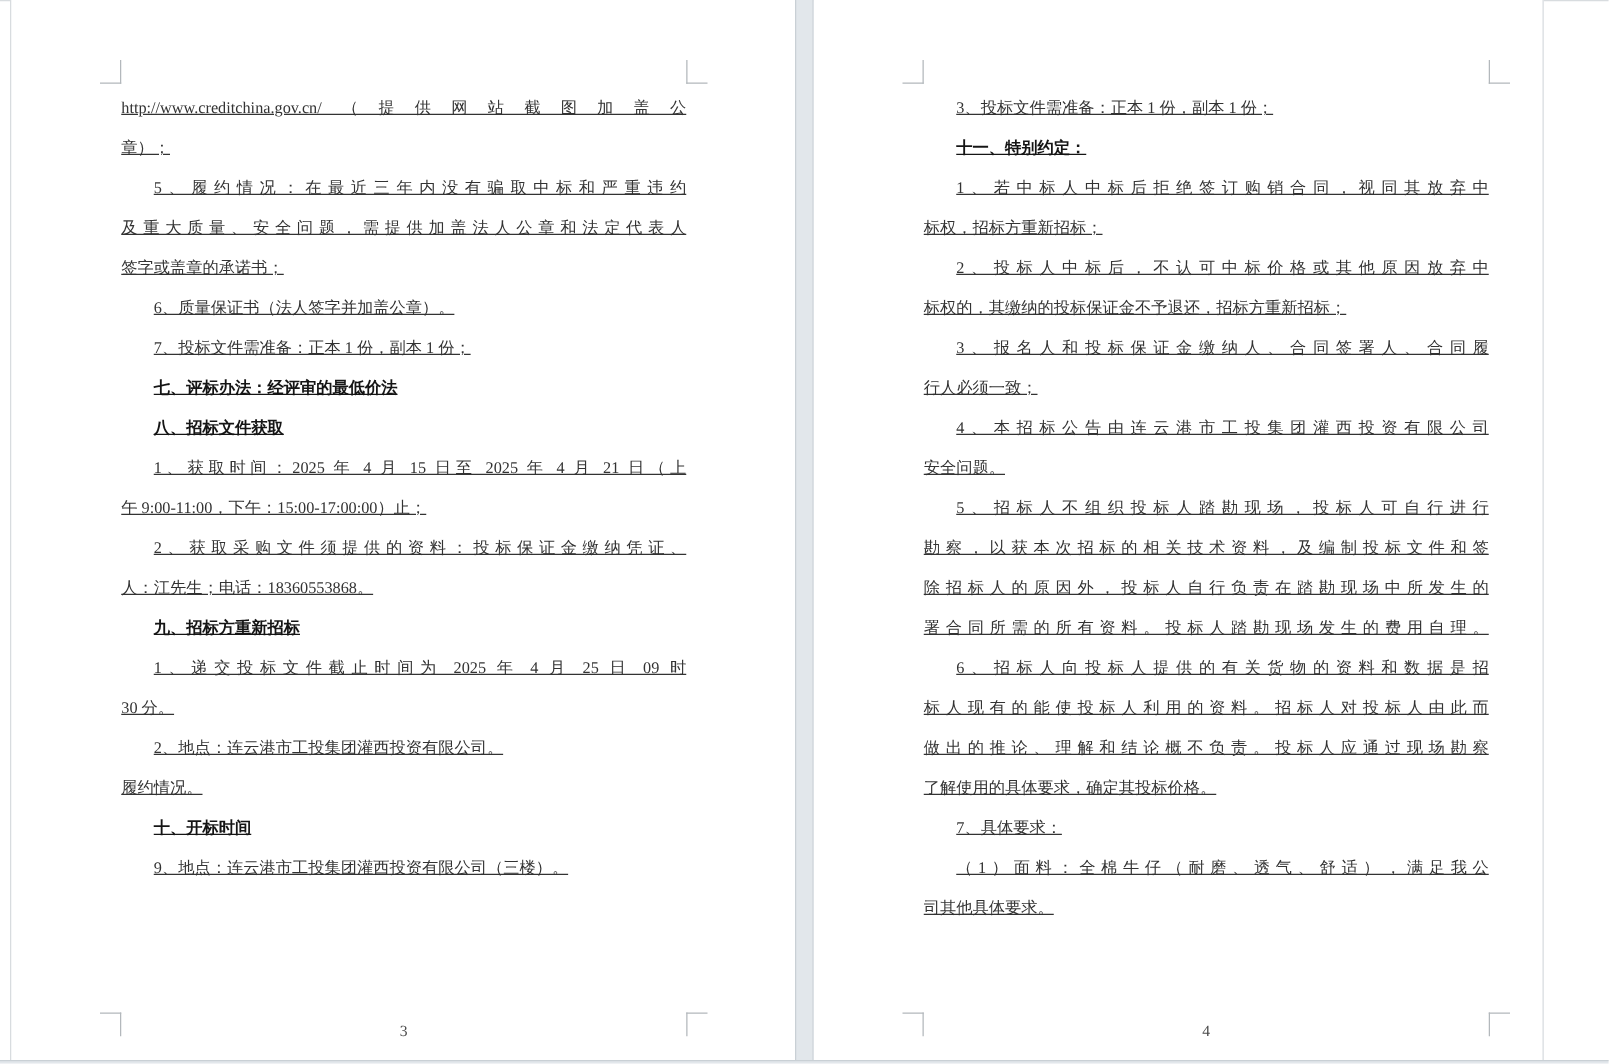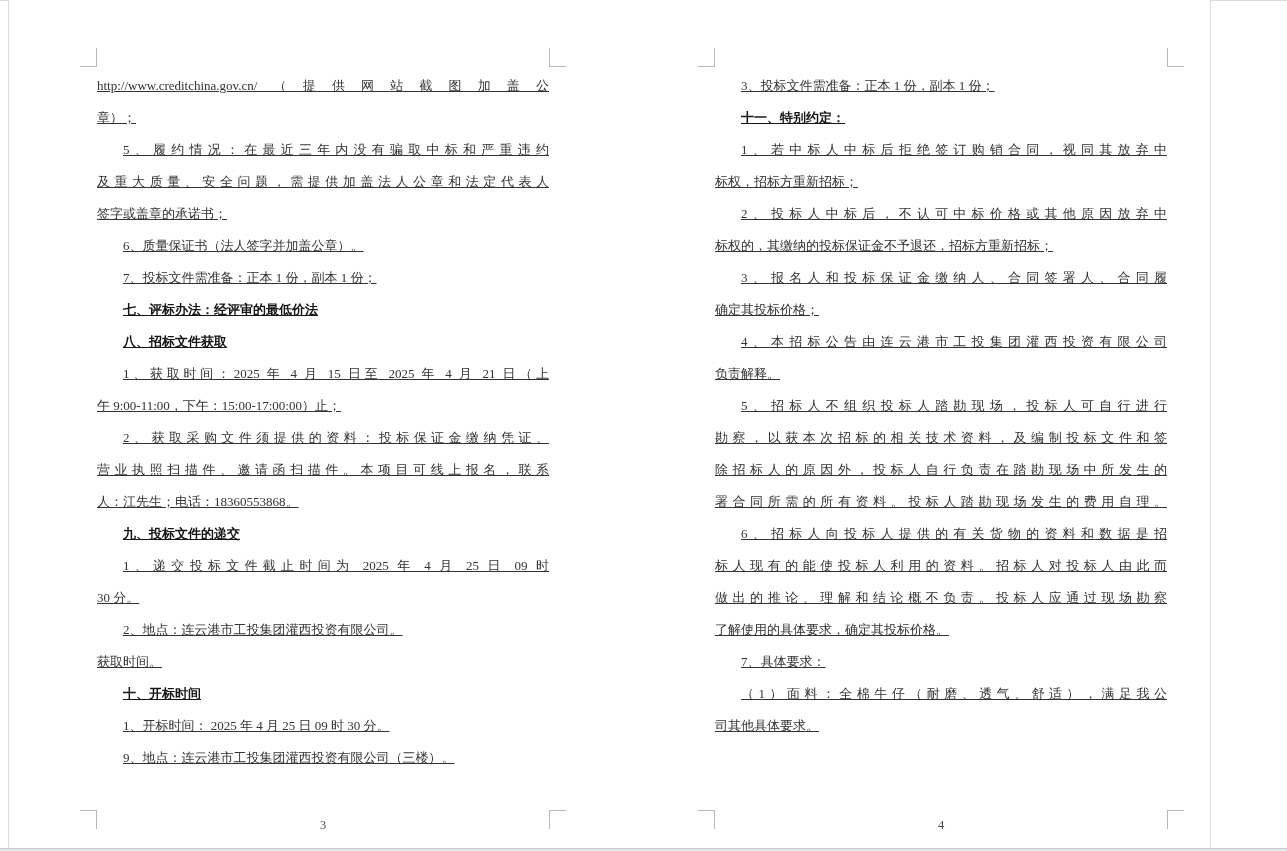--- a/index.html
+++ b/index.html
@@ -18,21 +18,21 @@
   body{
     font-family:"Liberation Serif","DejaVu Serif",serif;
     background:var(--page-bg);
     position:relative;
   }
   .canvas{position:absolute;left:0;top:0;width:1287px;height:851px;background:var(--page-bg);}
   .top-edge{position:absolute;left:0;top:0;width:1287px;height:1px;background:var(--canvas-line);}
   .bottom-edge{position:absolute;left:0;top:848px;width:1287px;height:3px;background:var(--gap-bg);border-top:1px solid var(--gap-border);}
   .page{position:absolute;top:0;height:848px;background:var(--page-bg);}
   .page.left{left:8px;width:628px;border-left:1px solid var(--canvas-line);}
-  .page.right{left:627px;width:584px;border-right:1px solid var(--canvas-line);}
+  .page.right{left:651px;width:584px;border-right:1px solid var(--canvas-line);}
   .page-gap{position:absolute;left:636px;top:0;width:15px;height:848px;background:var(--gap-bg);border-left:1px solid var(--gap-border);border-right:1px solid var(--gap-border);}
   .content{position:absolute;left:88px;top:70px;width:452px;}
   .line{
     height:32px;line-height:32px;font-size:13px;color:var(--text);
     white-space:nowrap;overflow:visible;
     text-align:justify;text-align-last:left;text-decoration:underline;
   }
   .line.stretch{text-align-last:justify;}
   .line.indent{text-indent:2em;}
   .line.bold{font-weight:700;color:var(--text-bold);}
@@ -61,29 +61,27 @@
       <div class="line indent stretch">5、履约情况：在最近三年内没有骗取中标和严重违约</div>
       <div class="line stretch">及重大质量、安全问题，需提供加盖法人公章和法定代表人</div>
       <div class="line">签字或盖章的承诺书；</div>
       <div class="line indent">6、质量保证书（法人签字并加盖公章）。</div>
       <div class="line indent">7、投标文件需准备：正本 1 份，副本 1 份；</div>
       <div class="line indent bold">七、评标办法：经评审的最低价法</div>
       <div class="line indent bold">八、招标文件获取</div>
       <div class="line indent stretch">1、获取时间：2025 年 4 月 15 日至 2025 年 4 月 21 日（上</div>
       <div class="line">午 9:00-11:00，下午：15:00-17:00:00）止；</div>
       <div class="line indent stretch">2、获取采购文件须提供的资料：投标保证金缴纳凭证、</div>
-      <div class="line stretch">营业执照扫描件、邀请函扫描件。本项目可线上报名，联系</div>
       <div class="line">人：江先生；电话：18360553868。</div>
-      <div class="line indent bold">九、投标文件的递交</div>
+      <div class="line indent bold">九、招标方重新招标</div>
       <div class="line indent stretch">1、递交投标文件截止时间为 2025 年 4 月 25 日 09 时</div>
       <div class="line">30 分。</div>
       <div class="line indent">2、地点：连云港市工投集团灌西投资有限公司。</div>
-      <div class="line">获取时间。</div>
+      <div class="line">履约情况。</div>
       <div class="line indent bold">十、开标时间</div>
-      <div class="line indent">1、开标时间： 2025 年 4 月 25 日 09 时 30 分。</div>
       <div class="line indent">9、地点：连云港市工投集团灌西投资有限公司（三楼）。</div>
     </div>
 
     <div class="page-num">3</div>
   </div>
 
   <div class="page-gap"></div>
 
   <div class="page right">
     <div class="crop tl"></div>
@@ -92,23 +90,23 @@
     <div class="crop br"></div>
 
     <div class="content">
       <div class="line indent">3、投标文件需准备：正本 1 份，副本 1 份；</div>
       <div class="line indent bold">十一、特别约定：</div>
       <div class="line indent stretch">1、若中标人中标后拒绝签订购销合同，视同其放弃中</div>
       <div class="line">标权，招标方重新招标；</div>
       <div class="line indent stretch">2、投标人中标后，不认可中标价格或其他原因放弃中</div>
       <div class="line">标权的，其缴纳的投标保证金不予退还，招标方重新招标；</div>
       <div class="line indent stretch">3、报名人和投标保证金缴纳人、合同签署人、合同履</div>
-      <div class="line">确定其投标价格；</div>
+      <div class="line">行人必须一致；</div>
       <div class="line indent stretch">4、本招标公告由连云港市工投集团灌西投资有限公司</div>
-      <div class="line">负责解释。</div>
+      <div class="line">安全问题。</div>
       <div class="line indent stretch">5、招标人不组织投标人踏勘现场，投标人可自行进行</div>
       <div class="line stretch">勘察，以获本次招标的相关技术资料，及编制投标文件和签</div>
       <div class="line stretch">除招标人的原因外，投标人自行负责在踏勘现场中所发生的</div>
       <div class="line stretch">署合同所需的所有资料。投标人踏勘现场发生的费用自理。</div>
       <div class="line indent stretch">6、招标人向投标人提供的有关货物的资料和数据是招</div>
       <div class="line stretch">标人现有的能使投标人利用的资料。招标人对投标人由此而</div>
       <div class="line stretch">做出的推论、理解和结论概不负责。投标人应通过现场勘察</div>
       <div class="line">了解使用的具体要求，确定其投标价格。</div>
       <div class="line indent">7、具体要求：</div>
       <div class="line indent stretch">（1）面料：全棉牛仔（耐磨、透气、舒适），满足我公</div>

